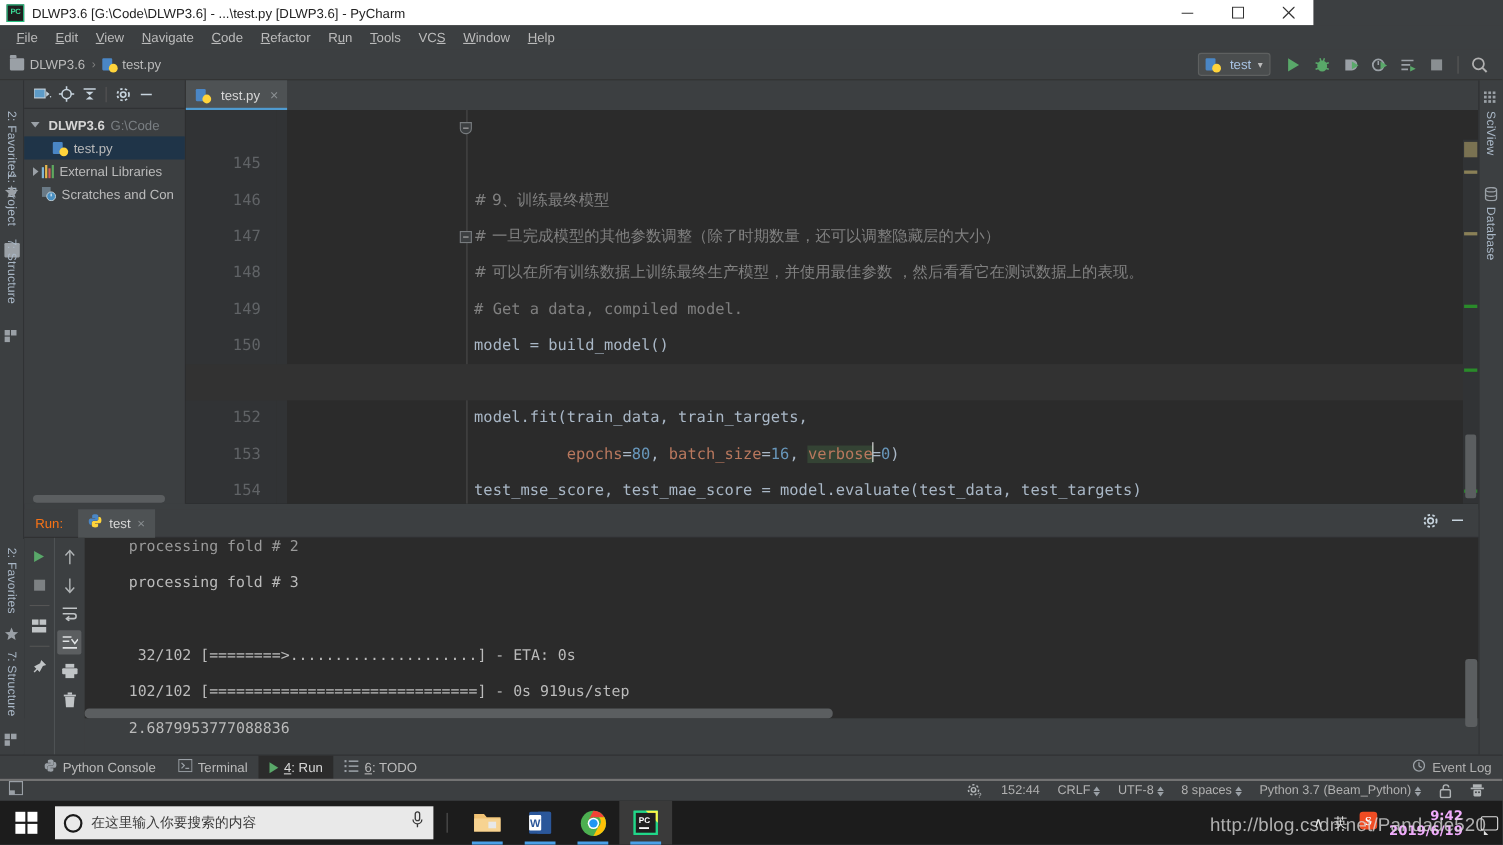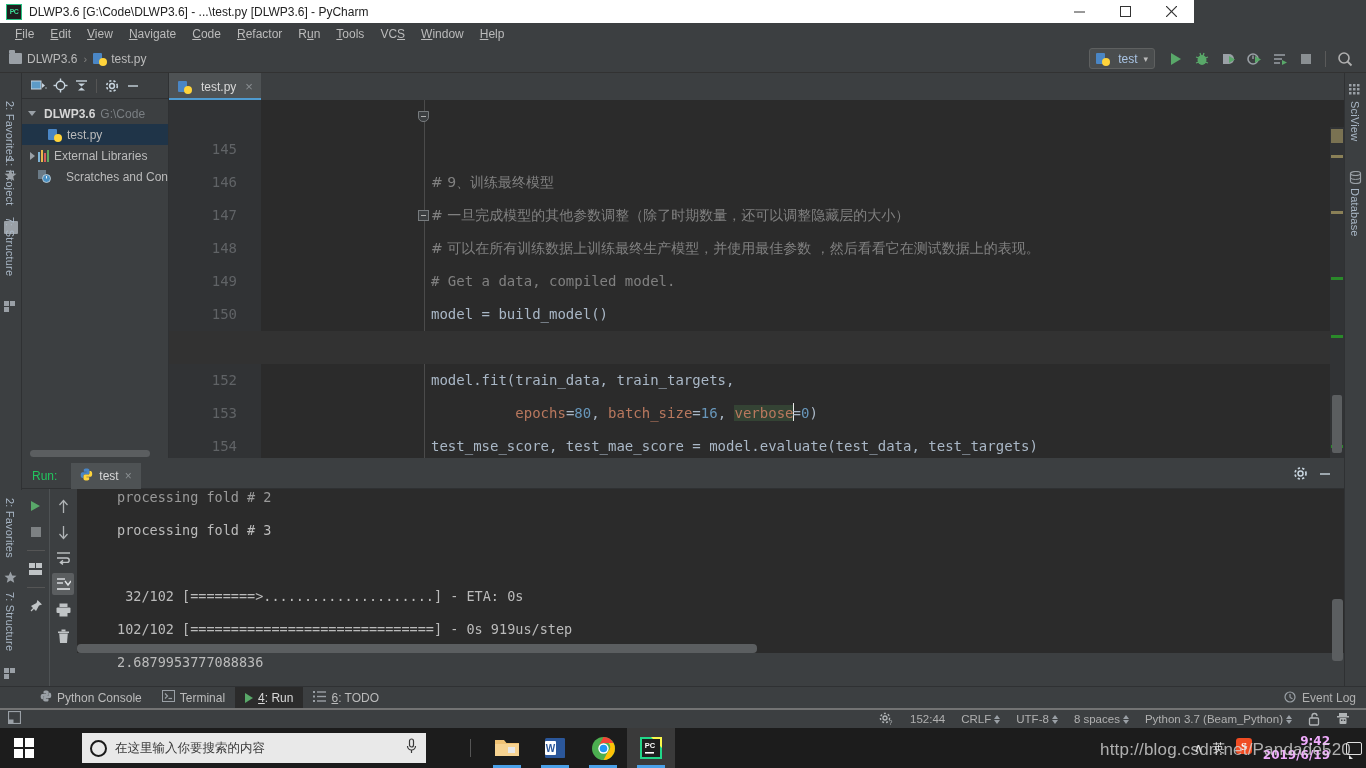--- a/index.html
+++ b/index.html
@@ -188,21 +188,21 @@
 
   
   .run-panel {
     position: absolute; top: 463px; left: 22px; width: 1322px; height: 223px;
     background: #3c3f41;
   }
   .run-header {
     height: 26px; display: flex; align-items: center; padding-left: 10px; gap: 0;
     border-bottom: 1px solid #2f3133;
   }
-  .run-label { font-size: 12px; color: #22c55e; margin-right: 14px; }
+  .run-label { font-size: 12px; color: #f97316; margin-right: 14px; }
   .run-tab {
     display:flex; align-items:center; gap:6px; height:26px; padding:0 9px; background:#4e5254;
   }
   .run-tab .rt-name { font-size:12px; color:#d8d8d8; }
   .run-tab .rt-x { font-size:12px; color:#8a8f92; }
   .run-hdr-right { margin-left:auto; display:flex; align-items:center; gap:10px; padding-right:12px; }
 
   .run-body { position:relative; height:164px; background:#2b2b2b; }
   .run-tools {
     position:absolute; left:0; top:0; width:55px; height:197px; background:#3c3f41;
@@ -250,21 +250,21 @@
   .sb-right { margin-left:auto; display:flex; align-items:center; gap:0; padding-right:8px; }
   .sb-item { font-size:11.5px; color:#b0b0b0; padding:0 8px; white-space:nowrap; display:flex; align-items:center; gap:3px; }
   .updown { display:inline-flex; flex-direction:column; gap:1px; }
   .updown i { width:0;height:0;border-left:3px solid transparent;border-right:3px solid transparent; display:block; }
   .updown i.u { border-bottom:4px solid #9aa0a6; }
   .updown i.d { border-top:4px solid #9aa0a6; }
 
   
   .taskbar {
     position:absolute; top:728px; left:0; width:1366px; height:40px; background:#1c1c1c;
-    display:flex; align-items:center;gap:32px;
+    display:flex; align-items:center;
   }
   .start-btn { width:48px; height:40px; display:flex; align-items:center; justify-content:center; }
   .win-logo { display:grid; grid-template-columns:9px 9px; grid-template-rows:9px 9px; gap:2px; }
   .win-logo i { background:#ffffff; display:block; }
   .search-box {
     width:344px; height:30px; background:#e9e9e9; display:flex; align-items:center;
     margin-left:2px; padding:0 8px; gap:8px;
   }
   .search-ring { width:17px;height:17px;border:2.5px solid #1a1a1a;border-radius:50%; flex:none; }
   .search-ph { font-size:12.5px; color:#3a3a3a; font-family:"DejaVu Sans", sans-serif; white-space:nowrap; }
@@ -495,21 +495,21 @@
             <i class="arrow-r"></i>
           </span>
         <span class="lib-ic">
           <i style="background:#7fb3d5;height:10px;"></i>
             <i style="background:#e8b84b;height:12px;"></i>
             <i style="background:#d45c5c;height:9px;"></i>
             <i style="background:#5fa85f;height:12px;"></i>
         </span>
         <span>External Libraries</span>
       </div>
-      <div class="tree-row" style="padding-left:16px;justify-content:space-between;">
+      <div class="tree-row" style="padding-left:16px;">
         <span class="scratch-ic">
           <svg width="13" height="13" viewBox="0 0 13 13">
               <rect x="0" y="0" width="8" height="9" fill="#6a7a86"></rect>
               <circle cx="8.5" cy="8.5" r="4" fill="#4a90c2" stroke="#cfd8dc" stroke-width="0.8"></circle>
               <line x1="8.5" y1="8.5" x2="8.5" y2="6" stroke="#fff" stroke-width="0.9"></line>
             </svg>
         </span>
         <span>Scratches and Con</span>
       </div>
     </div>

